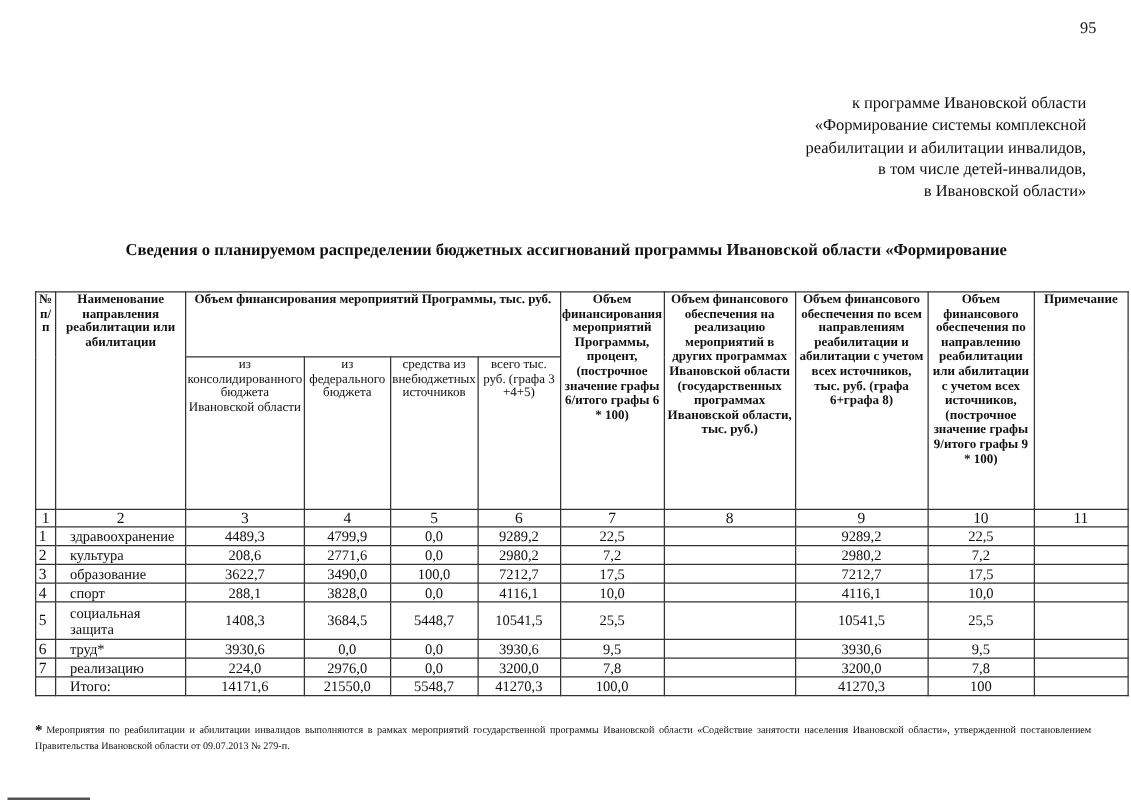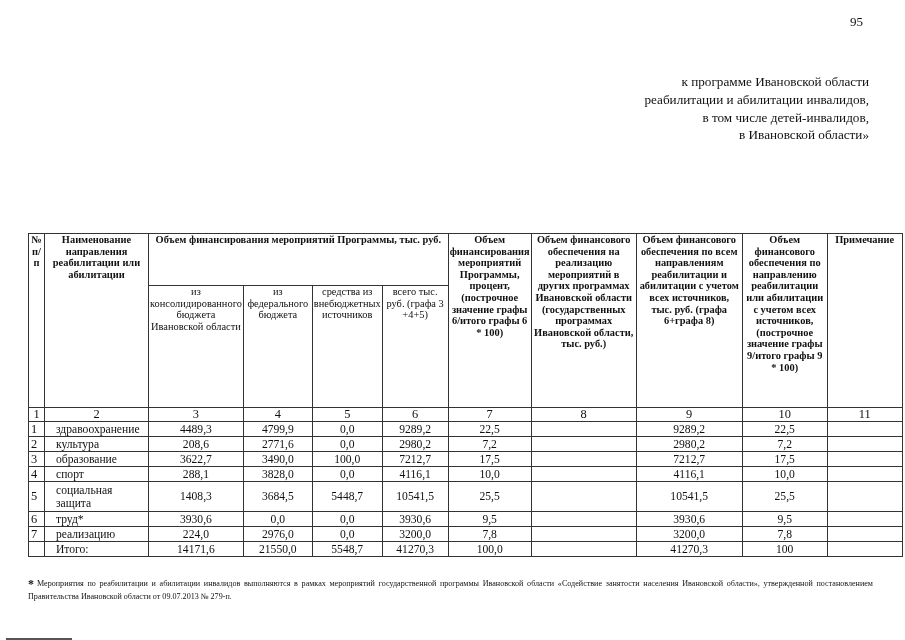--- a/index.html
+++ b/index.html
@@ -1,18 +1,18 @@
 <!DOCTYPE html>
 <html><head>
 <meta charset="utf-8">
 <style>
   html, body { margin:0; padding:0; background:#ffffff; }
   body { width:905px; height:640px; position:relative; overflow:hidden;
          font-family:"Liberation Serif", "DejaVu Serif", serif; color:#111; }
-  .page-number { position:absolute; top:14px; right:42px; font-size:13px; }
+  .page-number { position:absolute; top:14px; right:28px; font-size:13px; }
   .appendix { position:absolute; top:73px; right:36px; text-align:right;
               font-size:13.2px; line-height:17.8px; }
   .appendix div { white-space:nowrap; }
   .doc-title { position:absolute; top:191px; left:28px; width:850px;
                font-weight:bold; font-size:13.3px; line-height:18px; text-align:center; }
   .doc-title div { white-space:nowrap; }
   table.budget { position:absolute; top:233px; left:28px; border-collapse:collapse;
                  table-layout:fixed; font-size:10.4px; }
   table.budget td { border:1px solid #333; padding:0 1px; text-align:center;
                     vertical-align:top; line-height:11.6px; overflow:hidden; }
@@ -26,26 +26,28 @@
   .footnote .star { font-size:12px; font-weight:bold; vertical-align:top; margin-right:3px; }
   .scan-mark { position:absolute; left:6px; top:638px; width:66px; height:2px; background:#555; }
 </style>
 </head>
 <body>
 
 <div class="page-number">95</div>
 
 <div class="appendix">
   <div>к программе Ивановской области</div>
+  <div>«Формирование системы комплексной</div>
   <div>реабилитации и абилитации инвалидов,</div>
   <div>в том числе детей-инвалидов,</div>
   <div>в Ивановской области»</div>
 </div>
 
 <div class="doc-title">
+  <div>Сведения о планируемом распределении бюджетных ассигнований программы Ивановской области «Формирование</div>
 </div>
 
 <table class="budget">
   <colgroup>
     <col style="width:16px">
       <col style="width:104px">
       <col style="width:65px">
       <col style="width:69px">
     <col style="width:65px">
       <col style="width:66px">

